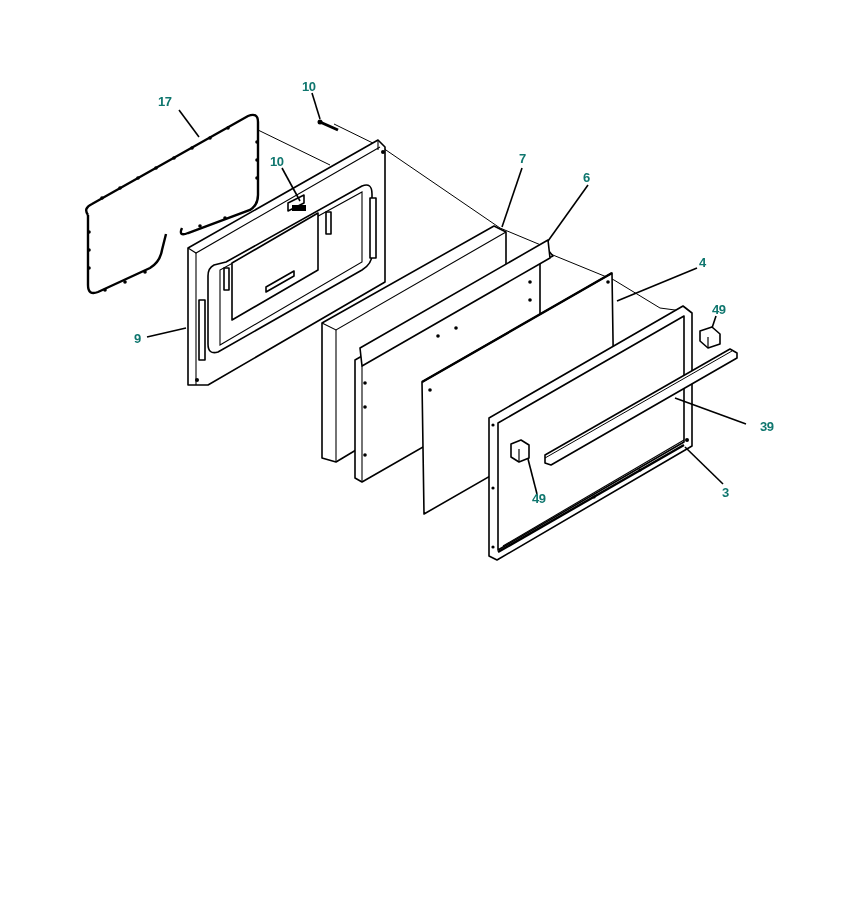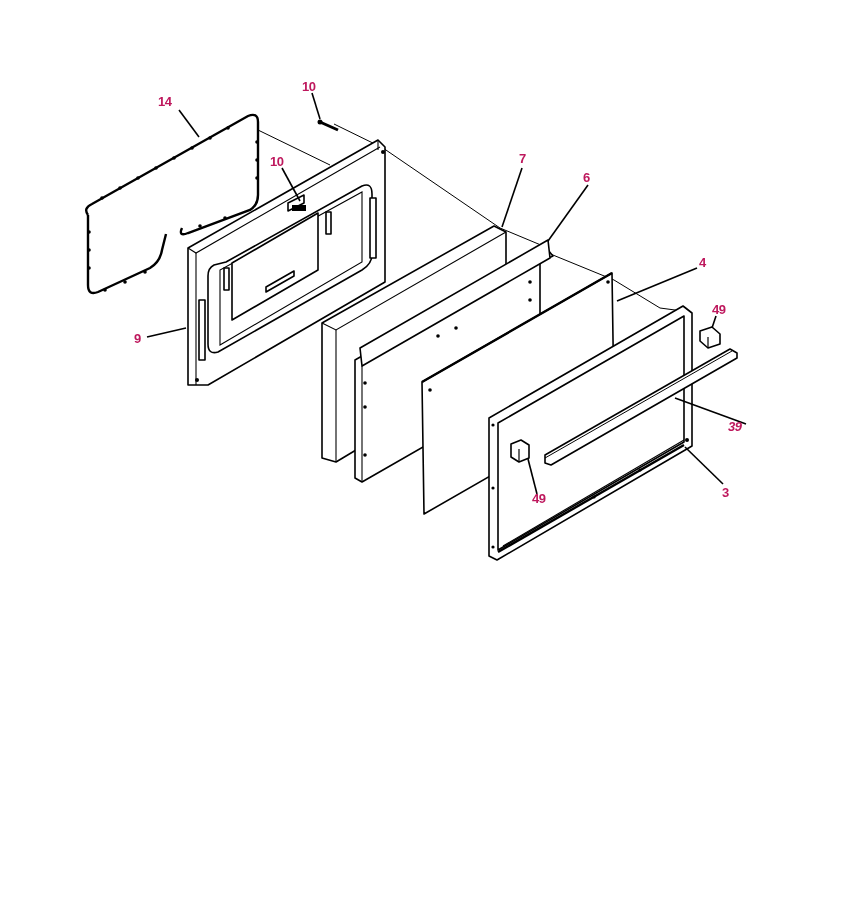--- a/index.html
+++ b/index.html
@@ -4,21 +4,21 @@
 <style>
   html, body { margin: 0; padding: 0; background: #ffffff; }
   body { width: 848px; height: 913px; position: relative; overflow: hidden; font-family: "Liberation Sans", sans-serif; }
   #diagram { position: absolute; left: 0; top: 0; width: 848px; height: 913px; }
   .part { fill: #ffffff; stroke: #000; stroke-width: 1.6; stroke-linejoin: round; }
   .thin { fill: none; stroke: #000; stroke-width: 1.1; }
   .thick { fill: none; stroke: #000; stroke-width: 2.4; }
   .leader { fill: none; stroke: #000; stroke-width: 1.6; }
   .guide { fill: none; stroke: #000; stroke-width: 1; }
   .dot { fill: #000; }
-  .callout { position: absolute; font-family: "Liberation Sans", sans-serif; font-weight: bold; font-size: 13px; color: #be185d; line-height: 1; letter-spacing: -0.5px; }
+  .callout { position: absolute; font-family: "Liberation Sans", sans-serif; font-weight: bold; font-size: 13px; color: #0f766e; line-height: 1; letter-spacing: -0.5px; }
   .header-strip { position: absolute; top: 0; left: 0; width: 848px; height: 4px; }
 </style>
 </head>
 <body>
 
 <div class="header-strip">
   
   
   
   
@@ -146,23 +146,23 @@
   </g>
   <path class="leader" d="M716,316 L712,328"></path>
 
   <g>
     <polygon class="part" points="511,444 521,440 529,445 529,458 519,462 511,457"></polygon>
     <line x1="519" y1="449" x2="519" y2="462" stroke="#000" stroke-width="1.2"></line>
   </g>
   <path class="leader" d="M528,459 L537,494"></path>
 </svg>
 
-<div class="callout" style="left:158px;top:95px;">14</div>
+<div class="callout" style="left:158px;top:95px;">17</div>
 <div class="callout" style="left:302px;top:80px;">10</div>
 <div class="callout" style="left:270px;top:155px;">10</div>
 <div class="callout" style="left:134px;top:332px;">9</div>
 <div class="callout" style="left:519px;top:152px;">7</div>
 <div class="callout" style="left:583px;top:171px;">6</div>
 <div class="callout" style="left:699px;top:256px;">4</div>
 <div class="callout" style="left:712px;top:303px;">49</div>
-<div class="callout" style="left:728px;top:420px;font-style:italic;">39</div>
+<div class="callout" style="left:760px;top:420px;">39</div>
 <div class="callout" style="left:722px;top:486px;">3</div>
 <div class="callout" style="left:532px;top:492px;">49</div>
 
 </body></html>

